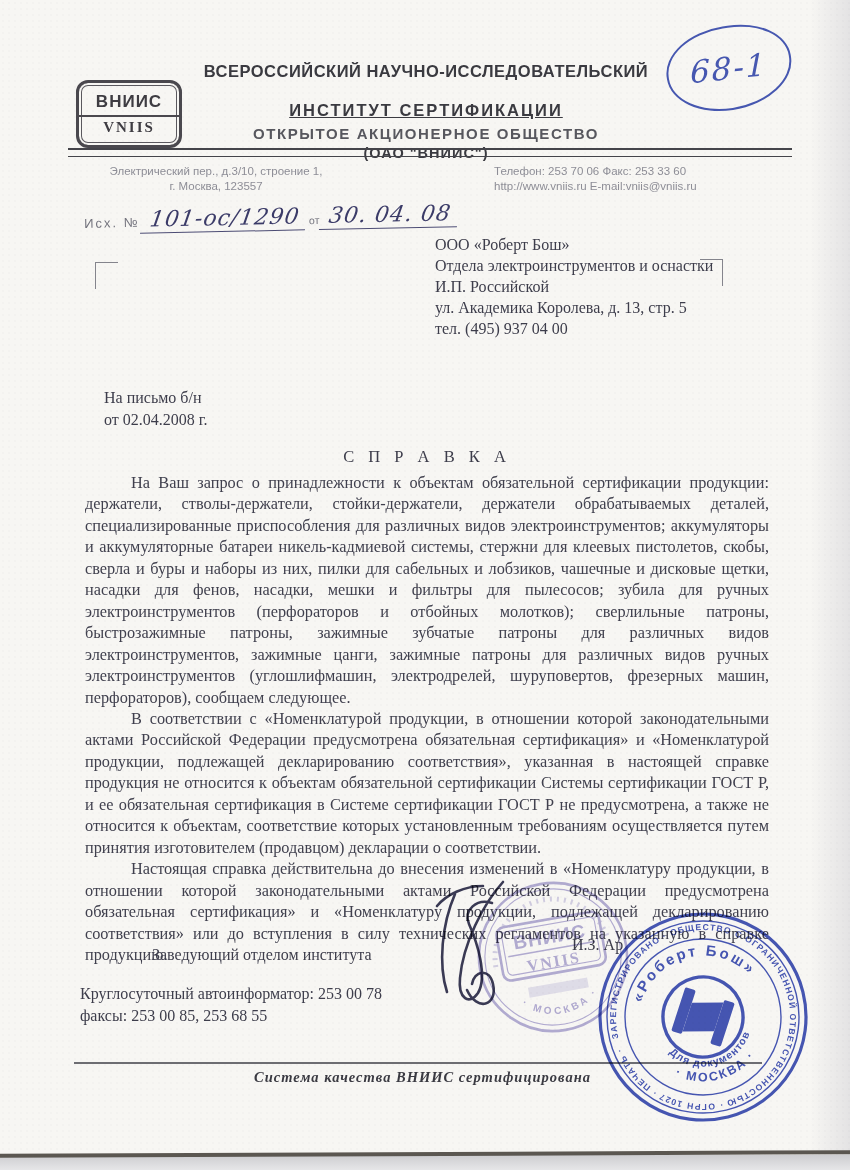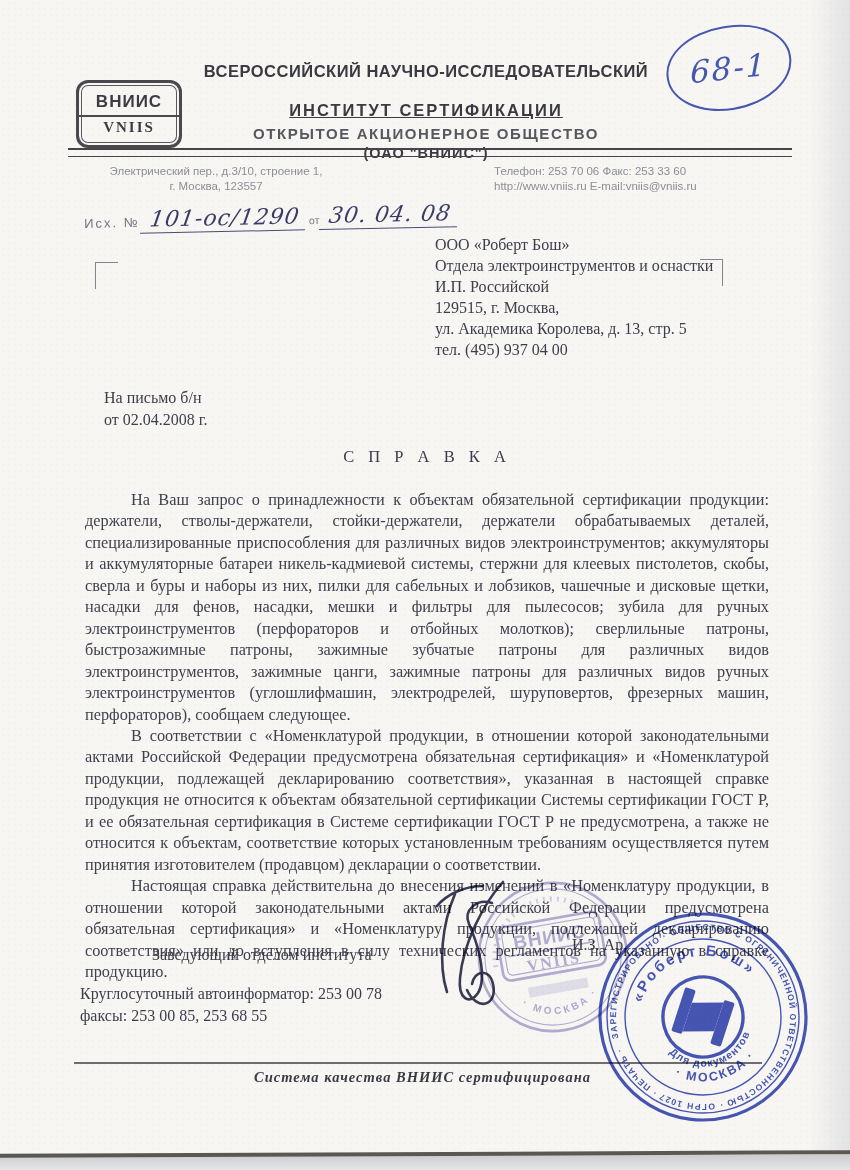--- a/index.html
+++ b/index.html
@@ -43,21 +43,21 @@
   .outgoing .ot{font-family:"Liberation Sans",sans-serif;font-size:10.5px;color:#73737d;padding-bottom:4px;}
   
   .corner{width:22px;height:26px;}
   .corner.left{left:95px;top:262px;border-top:1.5px solid #84848c;border-left:1.5px solid #84848c;}
   .corner.right{left:700px;top:259px;border-top:1.5px solid #84848c;border-right:1.5px solid #84848c;}
   .recipient{left:435px;top:234px;font-size:16px;line-height:21px;color:#3d3d4b;}
   .reference{left:104px;top:387px;font-size:16px;line-height:21.5px;color:#3d3d4b;}
   
   .doctitle{left:85px;top:447px;width:684px;text-align:center;font-size:16.5px;
             letter-spacing:5px;color:#3d3d4b;}
-  .bodytext{left:85px;top:489px;width:684px;color:#40404e;font-size:16.3px;line-height:21.45px;
+  .bodytext{left:85px;top:472px;width:684px;color:#40404e;font-size:16.3px;line-height:21.45px;
             text-align:justify;}
   .bodytext p{margin:0;text-indent:46px;}
   .sigpos{left:112px;top:946px;font-size:16px;color:#3d3d4b;margin-left:40px;}
   .signame{left:572px;top:936px;font-size:16px;color:#3d3d4b;z-index:2;}
   .footinfo{left:80px;top:983px;font-size:16px;line-height:21.5px;color:#3d3d4b;}
   .divider{left:74px;top:1062px;width:688px;height:2px;background:#55555b;opacity:.85;}
   .quality{left:150px;top:1069px;width:545px;text-align:center;font-size:14.5px;font-weight:bold;
            font-style:italic;letter-spacing:1px;color:#3a3a42;}
   
   .stamp{mix-blend-mode:multiply;z-index:3;}
@@ -109,21 +109,20 @@
     <span class="hw hwline">30. 04. 08</span>
   </div>
 
   <div class="abs corner left"></div>
   <div class="abs corner right"></div>
 
   <div class="abs recipient">
     <div>ООО «Роберт Бош»</div>
     <div>Отдела электроинструментов и оснастки</div>
     <div>И.П. Российской</div>
-    <div>129515, г. Москва,</div>
     <div>ул. Академика Королева, д. 13, стр. 5</div>
     <div>тел. (495) 937 04 00</div>
   </div>
 
   <div class="abs reference">
     <div>На письмо б/н</div>
     <div>от 02.04.2008 г.</div>
   </div>
 
   <div class="abs doctitle">С П Р А В К А</div>

